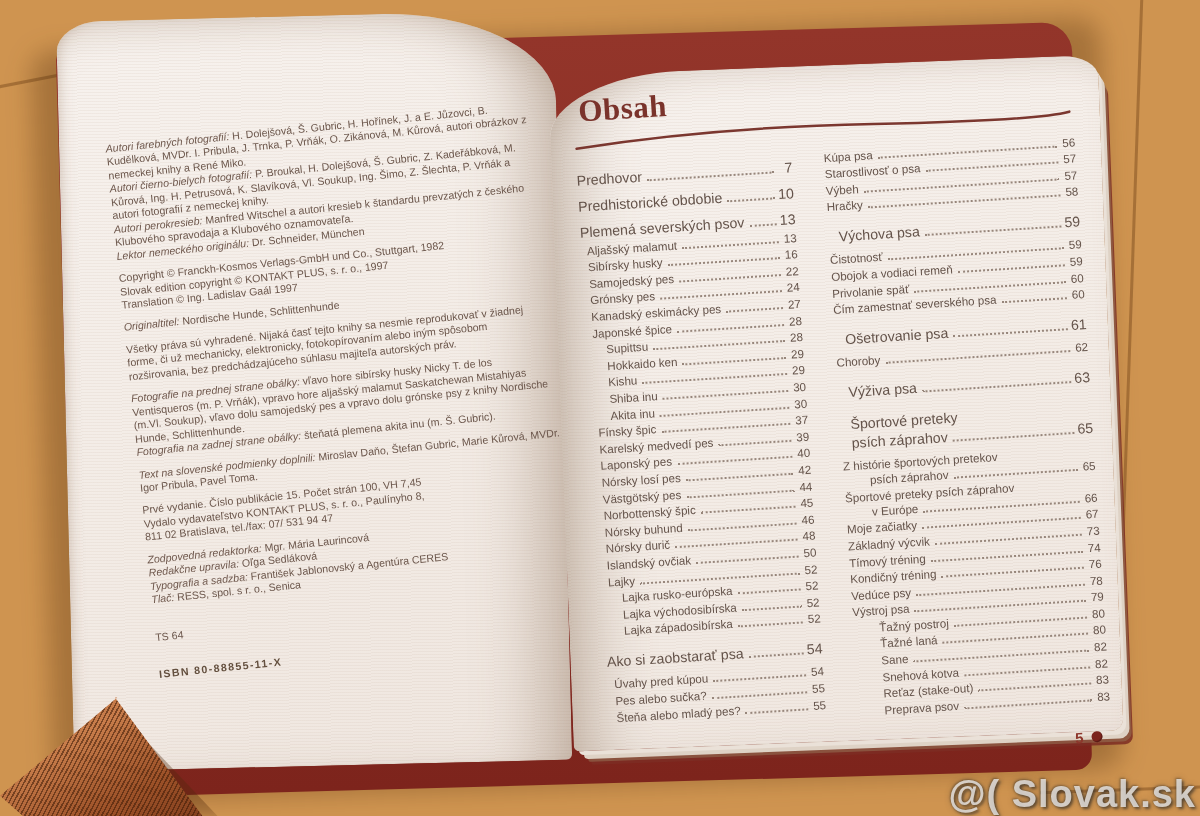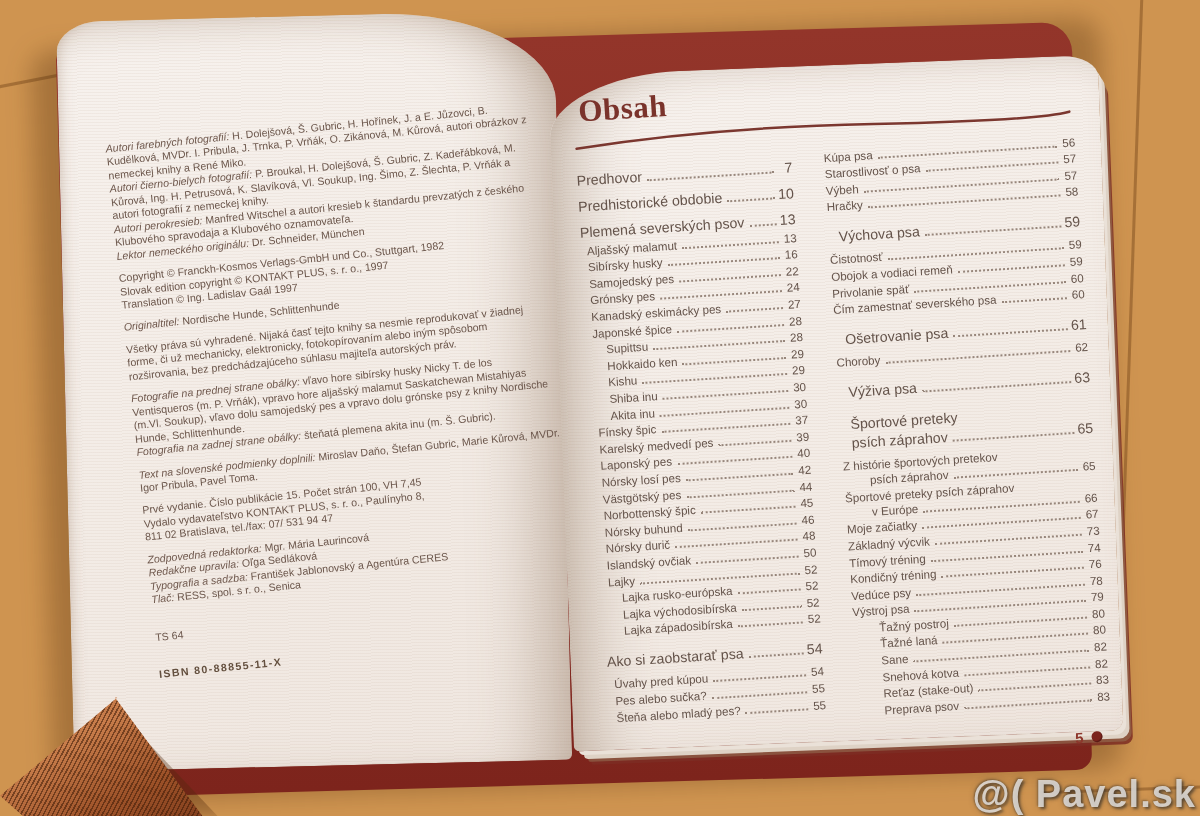--- a/index.html
+++ b/index.html
@@ -435,14 +435,14 @@
       <div class="pagenum-row">
         <span class="pagenum">5</span>
         <span class="pagenum-dot"></span>
       </div>
     </div>
   </div>
 
   <div class="blade-shadow"></div>
   <div class="blade"></div>
 
-  <div class="watermark">@( Pavel.sk</div>
+  <div class="watermark">@( Slovak.sk</div>
 </div>
 
 </body></html>

